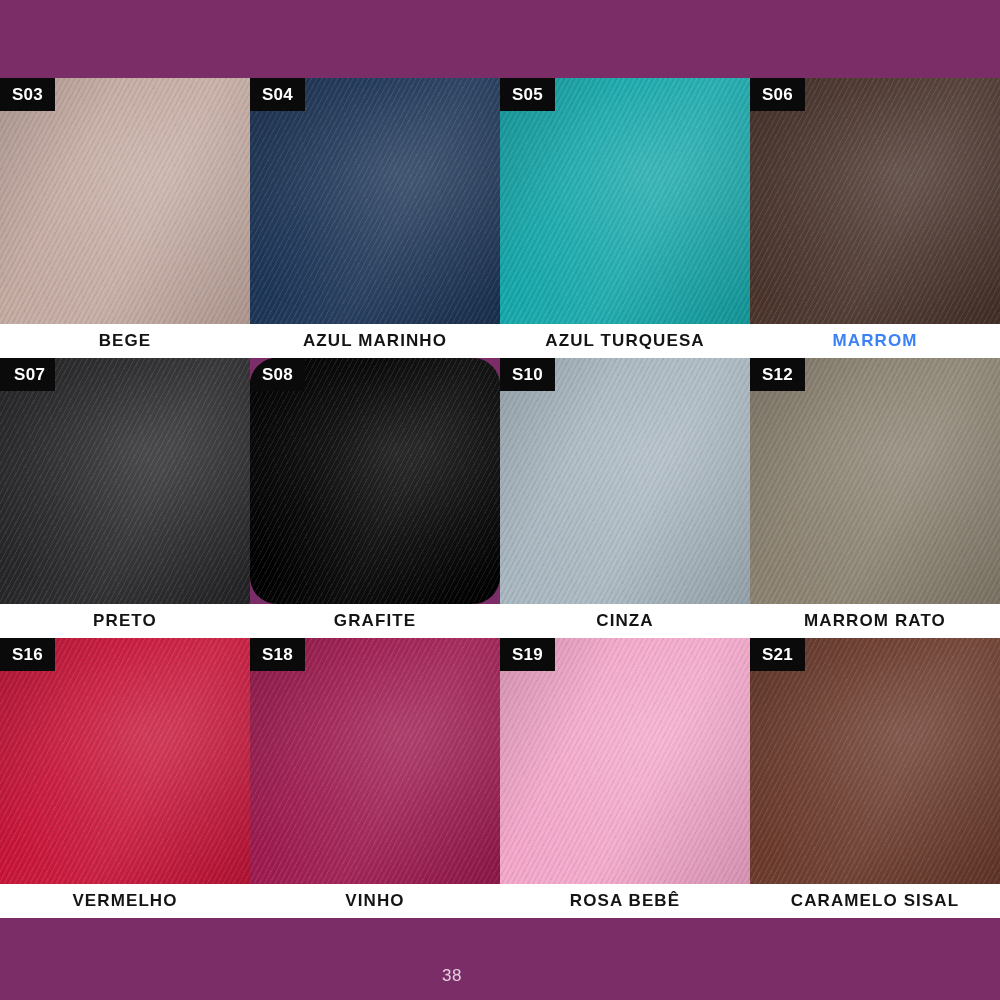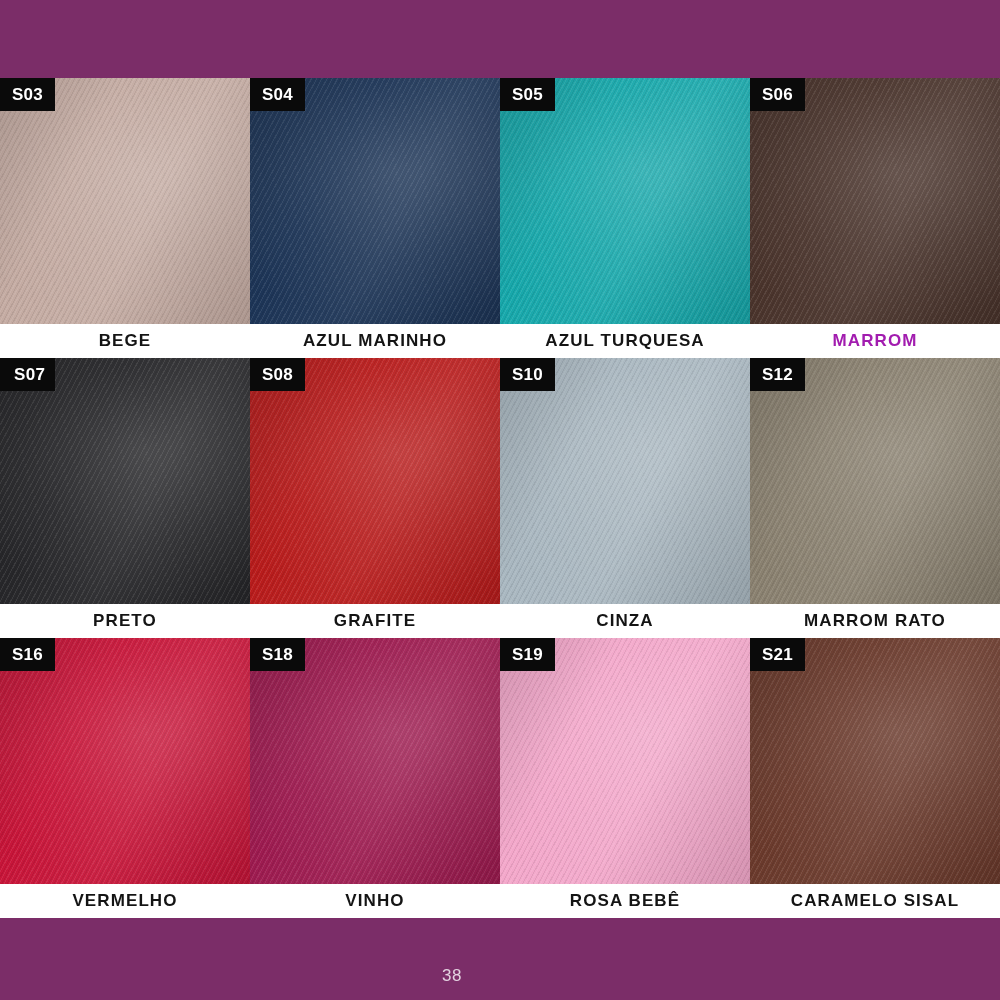--- a/index.html
+++ b/index.html
@@ -145,30 +145,30 @@
       <div class="swatch" style="background-color: rgb(74, 52, 44);">
         <div class="weave"></div>
         <div class="sheen"></div>
         <div class="code-badge" style="background-color: rgb(10, 10, 10); color: rgb(255, 255, 255);">S06</div>
       </div>
     </div>
     <div class="name-row" style="background-color: rgb(255, 255, 255);">
       <div class="name-cell" style="color: rgb(20, 20, 20);">BEGE</div>
       <div class="name-cell" style="color: rgb(20, 20, 20);">AZUL MARINHO</div>
       <div class="name-cell" style="color: rgb(20, 20, 20);">AZUL TURQUESA</div>
-      <div class="name-cell" style="color: #a21caf;">MARROM</div>
+      <div class="name-cell" style="color: #3b82f6;">MARROM</div>
     </div>
 
     <div class="swatch-row">
       <div class="swatch" style="background-color: rgb(39, 39, 42);">
         <div class="weave"></div>
         <div class="sheen"></div>
         <div class="code-badge" style="background-color: rgb(10, 10, 10); color: rgb(255, 255, 255); padding-left: 14px;">S07</div>
       </div>
-      <div class="swatch" style="background-color: #b91c1c;">
+      <div class="swatch" style="background-color: #000000; border-radius: 27px;">
         <div class="weave"></div>
         <div class="sheen"></div>
         <div class="code-badge" style="background-color: rgb(10, 10, 10); color: rgb(255, 255, 255);">S08</div>
       </div>
       <div class="swatch" style="background-color: rgb(169, 183, 192);">
         <div class="weave"></div>
         <div class="sheen"></div>
         <div class="code-badge" style="background-color: rgb(10, 10, 10); color: rgb(255, 255, 255);">S10</div>
       </div>
       <div class="swatch" style="background-color: rgb(138, 129, 112);">

